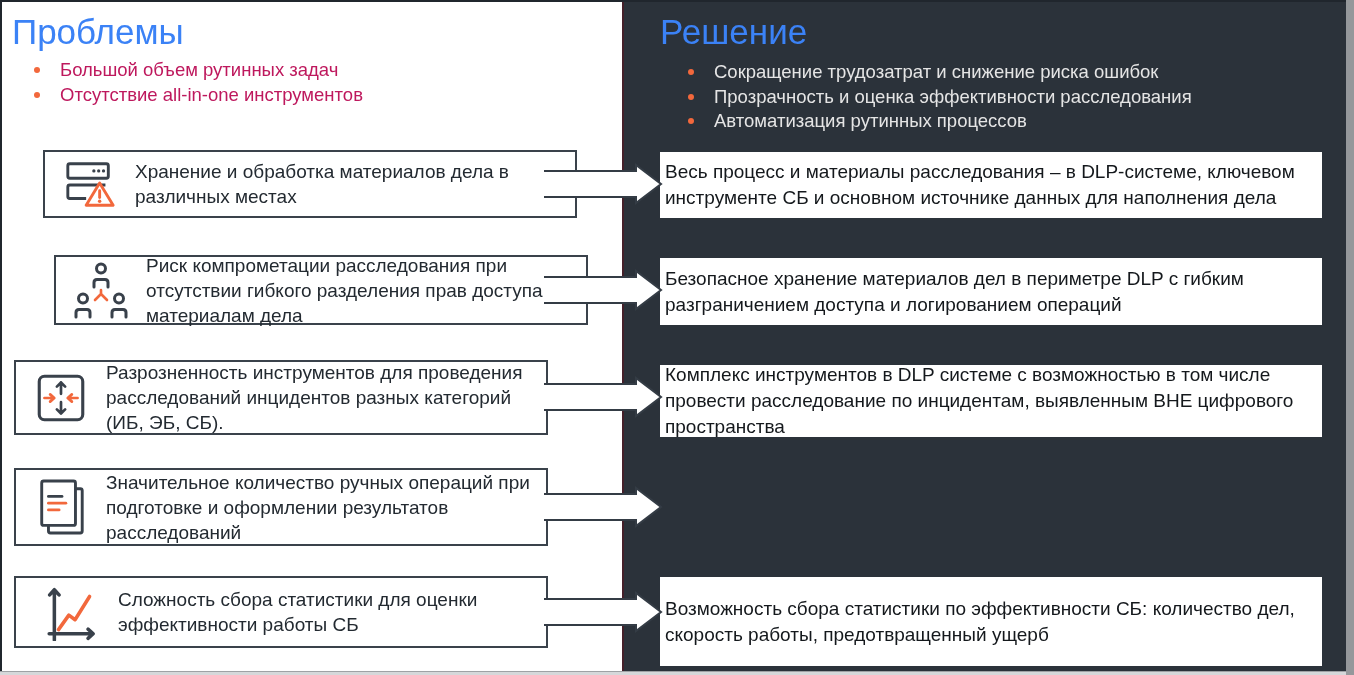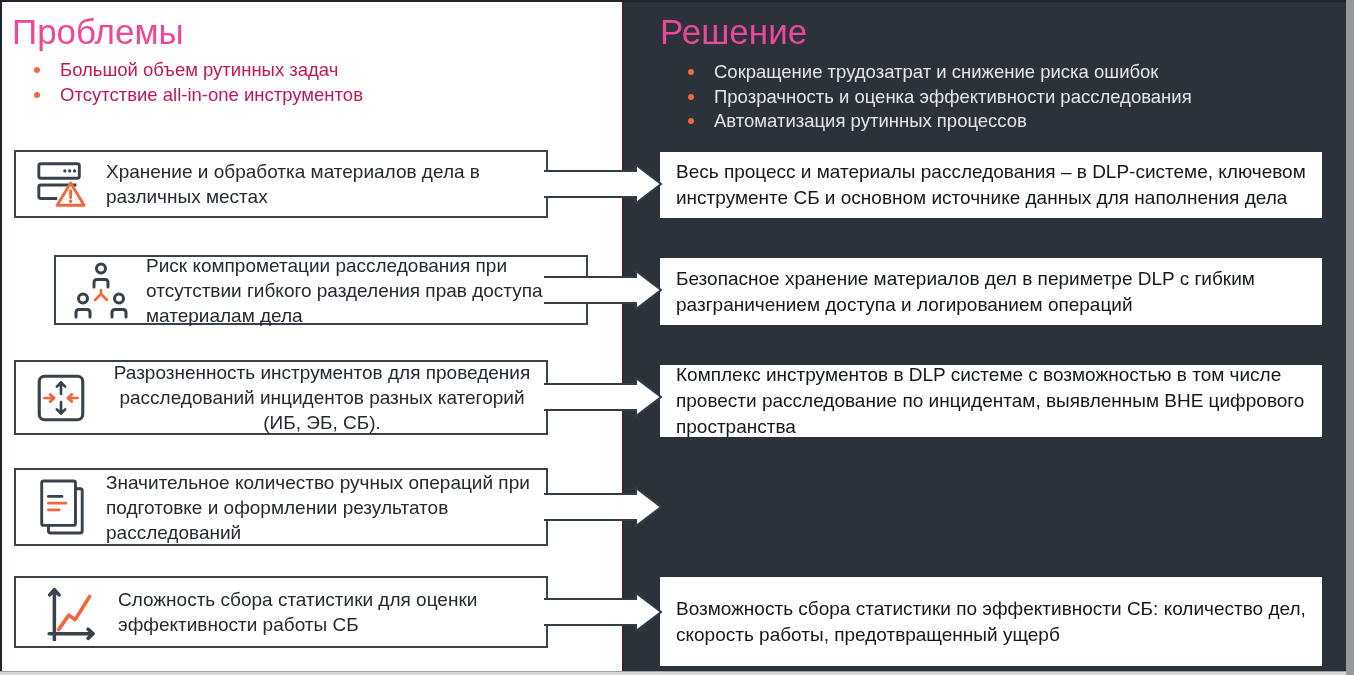--- a/index.html
+++ b/index.html
@@ -7,42 +7,42 @@
   .slide { position:relative; width:1354px; height:675px; background:#ffffff; overflow:hidden; }
 
   .edge-top  { position:absolute; left:0; top:0; width:100%; height:2px; background:#20262d; z-index:9; }
   .edge-left { position:absolute; left:0; top:0; width:2px; height:100%; background:#20262d; z-index:9; }
   .bottom-strip { position:absolute; left:0; top:671px; width:100%; height:4px; background:#d6d8da; border-top:1px solid #9fa2a5; z-index:9; }
   .right-strip  { position:absolute; left:1346px; top:0; width:8px; height:100%; background:#95989b; z-index:9; }
 
   .left-panel  { position:absolute; left:0; top:0; width:622px; height:671px; background:#ffffff; }
   .right-panel { position:absolute; left:622px; top:0; width:724px; height:671px; background:#2b323a; border-left:2px solid #44202a; }
 
-  .panel-title { position:absolute; font-size:35px; font-weight:400; color:#ec4899; letter-spacing:0; }
+  .panel-title { position:absolute; font-size:35px; font-weight:400; color:#3b82f6; letter-spacing:0; }
   .left-panel  .panel-title { left:12px; top:12px; }
   .right-panel .panel-title { left:36px; top:12px; }
 
   ul.bullets { position:absolute; list-style:none; }
   ul.bullets li { position:relative; padding-left:28px; font-size:18.5px; line-height:24.5px; white-space:nowrap; }
   ul.bullets li .dot { position:absolute; left:2px; top:9px; width:6px; height:6px; border-radius:50%; background:#f2683c; }
   .left-panel  ul.bullets { left:32px; top:58px; color:#be185d; }
   .right-panel ul.bullets { left:62px; top:60px; color:#e5e5e5; }
 
   .pbox { position:absolute; left:14px; width:534px; background:#ffffff; border:2px solid #3a424b;
           display:flex; align-items:center; z-index:2; }
   .pbox .icon-wrap { flex:0 0 90px; display:flex; justify-content:center; align-items:center; }
   .ptext { font-size:19px; line-height:25px; color:#232a31; padding-right:8px; }
-  .pbox1 { top:150px; height:68px; }
+  .pbox1 { top:150px; height:68px;margin-left:29px; }
   .pbox2 { top:255px; height:70px;margin-left:40px; }
-  .pbox3 { top:360px; height:75px;text-align:center; }
+  .pbox3 { top:360px; height:75px; }
   .pbox4 { top:468px; height:78px; }
   .pbox5 { top:576px; height:72px;padding-left:12px; }
 
   .sbox { position:absolute; left:660px; width:662px; background:#ffffff;
-          display:flex; align-items:center; padding:0 16px; z-index:2; }
+          display:flex; align-items:center; padding:0 5px; z-index:2; }
   .stext { font-size:19px; line-height:26px; color:#14181c; }
   .sbox1 { top:152px; height:66px; }
   .sbox2 { top:258px; height:67px; }
   .sbox3 { top:365px; height:72px; }
   .sbox4 { top:470px; height:75px; }
   .sbox5 { top:577px; height:89px; }
 
   .arrow { position:absolute; left:544px; width:120px; height:44px; z-index:5; }
   .arrow1 { top:162px; } .arrow2 { top:268px; } .arrow3 { top:375px; }
   .arrow4 { top:485px; } .arrow5 { top:590px; }

